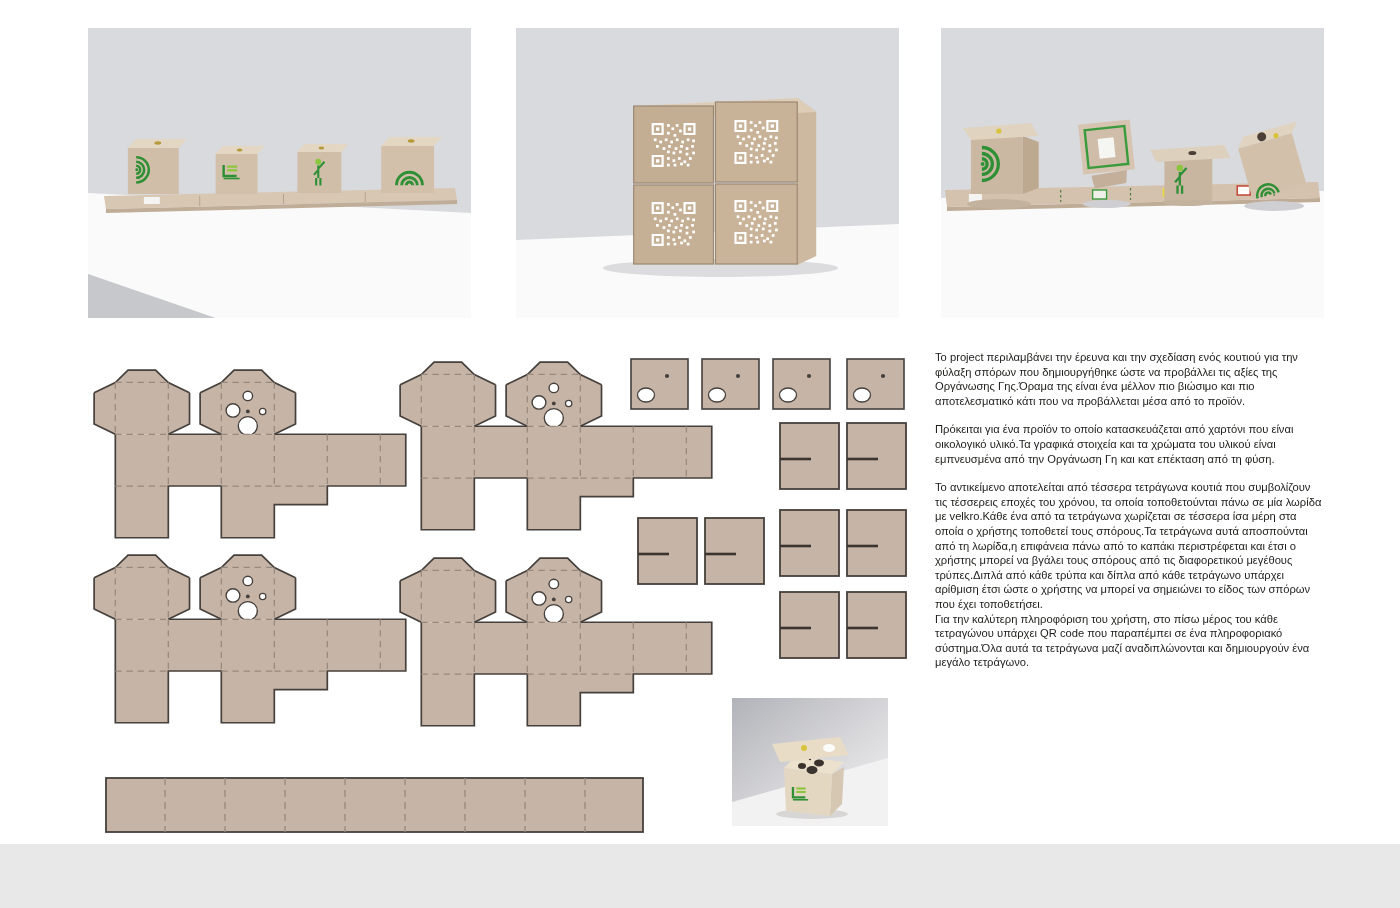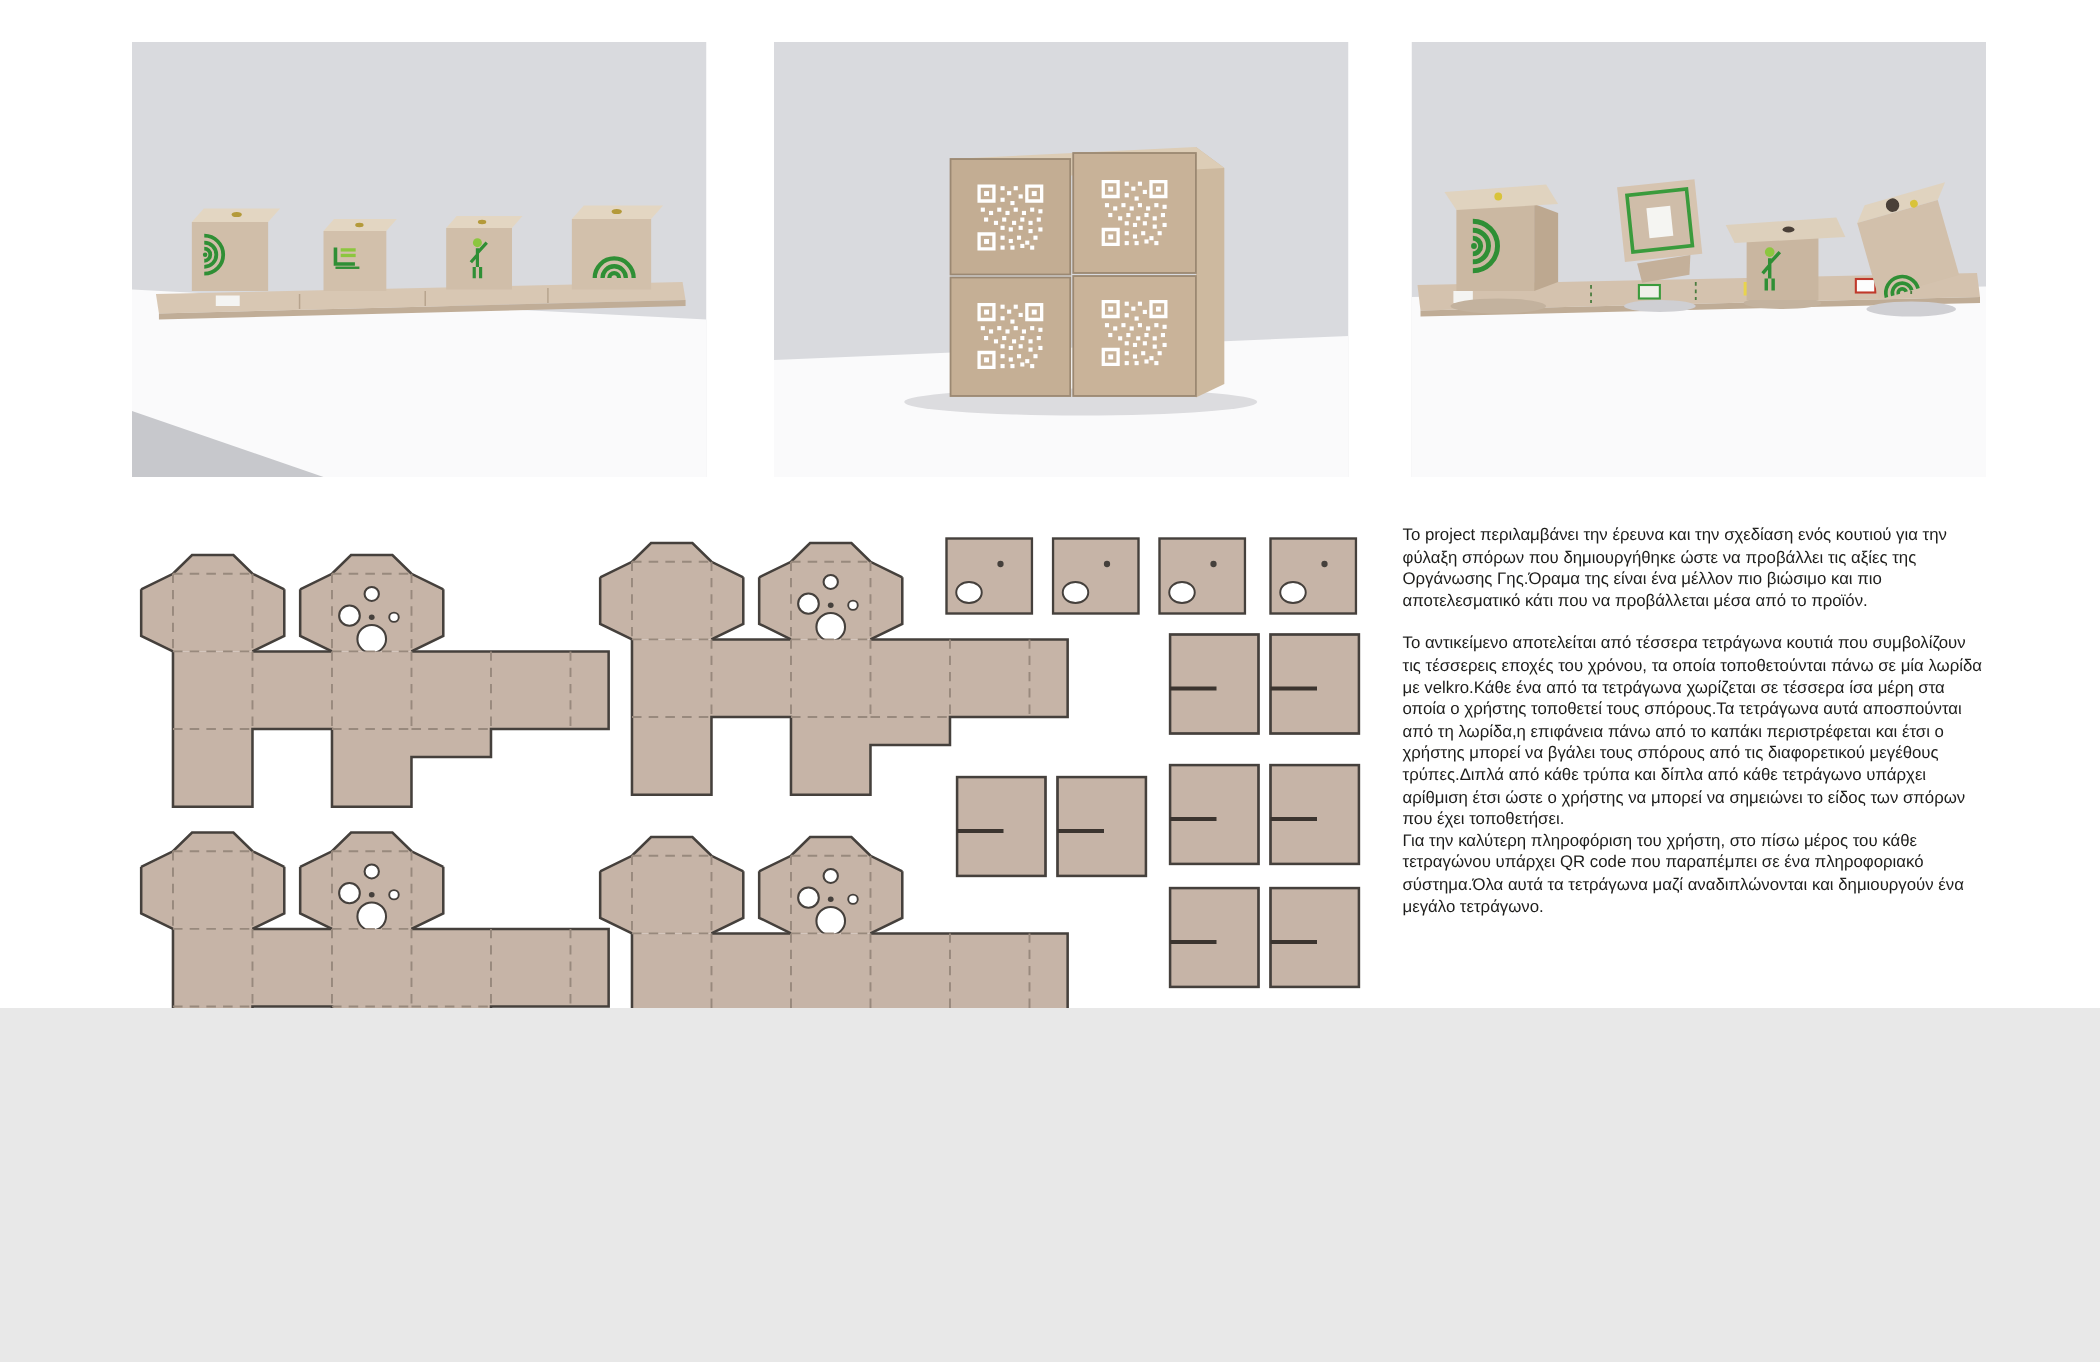--- a/index.html
+++ b/index.html
@@ -1,17 +1,17 @@
 <!DOCTYPE html>
 <html><head>
 <meta charset="utf-8">
 <style>
   html,body{margin:0;padding:0;background:#e8e8e8;}
   .page{
-    position:relative;width:1400px;height:672px;background:#ffffff;
+    position:relative;width:1400px;height:844px;background:#ffffff;
     font-family:"Liberation Sans","DejaVu Sans",sans-serif;overflow:hidden;
   }
   .photo{position:absolute;top:28px;width:383px;height:290px;}
   .photo svg{display:block;width:100%;height:100%;}
   .tpl{position:absolute;width:318px;height:176px;}
   .tpl svg{display:block;width:100%;height:100%;}
   .piece{position:absolute;}
   .piece svg{display:block;width:100%;height:100%;}
   .textcol{
     position:absolute;left:935px;top:350px;width:390px;
@@ -351,20 +351,21 @@
       <polygon points="40,46 108,39 117,57 48,64" fill="#e8dcc7"></polygon>
       <ellipse cx="97" cy="50" rx="6" ry="4" fill="#fbfbfa"></ellipse>
       <circle cx="72" cy="50" r="3" fill="#d9c33a"></circle>
 
       <use href="#icon-logo" xlink:href="#icon-logo" transform="translate(60,88) scale(0.95)"></use>
     </svg>
   </div>
 
   <div class="textcol">
     <p>Το project περιλαμβάνει την έρευνα και την σχεδίαση ενός κουτιού για την φύλαξη σπόρων που δημιουργήθηκε ώστε να προβάλλει τις αξίες της Οργάνωσης Γης.Όραμα της είναι ένα μέλλον πιο βιώσιμο και πιο αποτελεσματικό κάτι που να προβάλλεται μέσα από το προϊόν.</p>
+    <p>Πρόκειται για ένα προϊόν το οποίο κατασκευάζεται από χαρτόνι που είναι οικολογικό υλικό.Τα γραφικά στοιχεία και τα χρώματα του υλικού είναι εμπνευσμένα από την Οργάνωση Γη και κατ επέκταση από τη φύση.</p>
     <p>Το αντικείμενο αποτελείται από τέσσερα τετράγωνα κουτιά που συμβολίζουν τις τέσσερεις εποχές του χρόνου, τα οποία τοποθετούνται πάνω σε μία λωρίδα με velkro.Κάθε ένα από τα τετράγωνα χωρίζεται σε τέσσερα ίσα μέρη στα οποία ο χρήστης τοποθετεί τους σπόρους.Τα τετράγωνα αυτά αποσπούνται από τη λωρίδα,η επιφάνεια πάνω από το καπάκι περιστρέφεται και έτσι ο χρήστης μπορεί να βγάλει τους σπόρους από τις διαφορετικού μεγέθους τρύπες.Διπλά από κάθε τρύπα και δίπλα από κάθε τετράγωνο υπάρχει αρίθμιση έτσι ώστε ο χρήστης να μπορεί να σημειώνει το είδος των σπόρων που έχει τοποθετήσει.
 Για την καλύτερη πληροφόριση του χρήστη, στο πίσω μέρος του κάθε τετραγώνου υπάρχει QR code που παραπέμπει σε ένα πληροφοριακό σύστημα.Όλα αυτά τα τετράγωνα μαζί αναδιπλώνονται και δημιουργούν ένα μεγάλο τετράγωνο.</p>
   </div>
 
   <div id="studio" class="footer-label">STUDIO 5</div>
   <div id="year" class="footer-label">2011</div>
 
 </div>
 
 </body></html>

